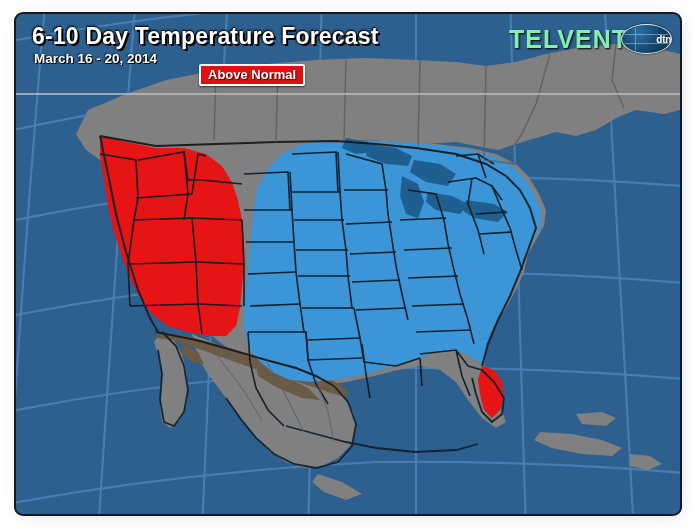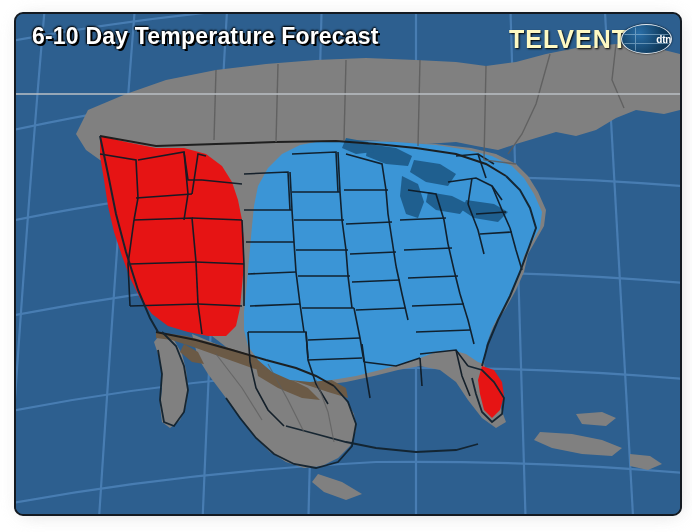--- a/index.html
+++ b/index.html
@@ -44,21 +44,21 @@
   .subtitle{
     position:absolute;left:18px;top:33px;
     font-size:13.5px;font-weight:bold;color:#ffffff;white-space:nowrap;
     text-shadow:1px 1px 0 #000, -1px 0 2px #000;
   }
   .logo{
     position:absolute;right:8px;top:6px;
     display:flex;align-items:center;gap:0px;
   }
   .logo-word{
-    font-size:25px;font-weight:bold;color:#fef9c3;letter-spacing:1px;
+    font-size:25px;font-weight:bold;color:#86efac;letter-spacing:1px;
     text-shadow:1px 1px 2px #000;
   }
   .logo-badge{
     width:28px;height:28px;border-radius:50%;
     background:radial-gradient(circle at 35% 30%, #2a6fa8 0%, #123f63 60%, #0b2b44 100%);
     border:1.5px solid #dfe6ec;
     margin-left:-7px;
     position:relative;
     display:flex;align-items:center;justify-content:flex-end;
     box-shadow:0 0 2px #000;
@@ -323,32 +323,34 @@
             <path d="M 300 366 L 312 398 L 318 428"></path>
           </g>
         </g>
       </svg>
     </div>
 
     <div class="header">
 
       <div class="title">6-10 Day Temperature Forecast</div>
 
+      <div class="subtitle">March 16 - 20, 2014</div>
 
       <div class="logo">
         <span class="logo-word">TELVENT</span>
         <span class="logo-badge">
           <span class="grid">
             <i class="h1"></i>
               <i class="h2"></i>
               <i class="v1"></i>
           </span>
           <span class="logo-badge-text">dtn</span>
         </span>
       </div>
 
       <div class="legend">
+        <span class="legend-item legend-above">Above Normal</span>
       </div>
     </div>
 
     <div class="divider"></div>
   </div>
 </div>
 
 </body></html>

